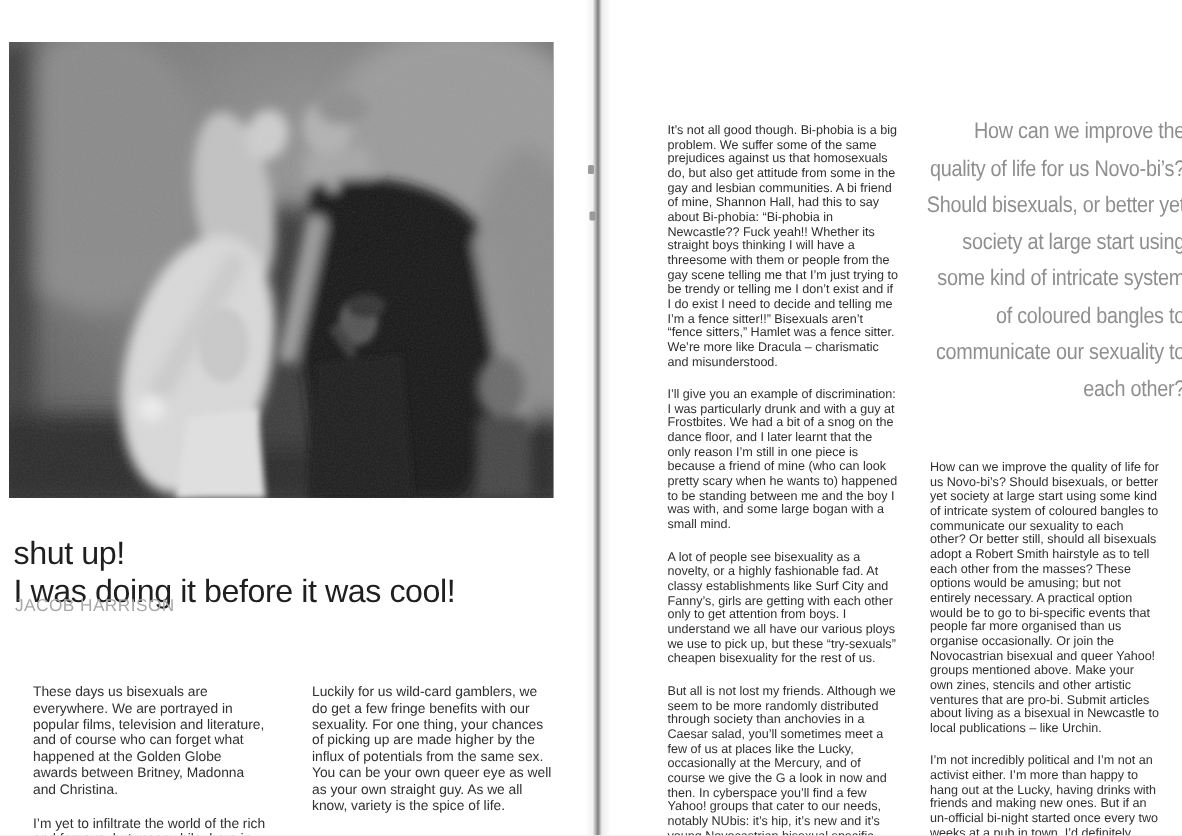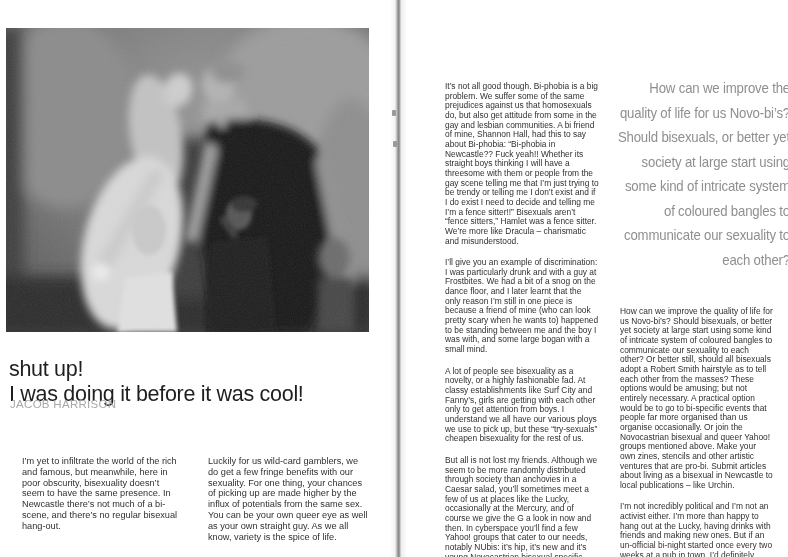--- a/index.html
+++ b/index.html
@@ -121,20 +121,21 @@
     </div>
 
     <div class="headline">
       <div>shut up!</div>
       <div>I was doing it before it was cool!</div>
     </div>
 
     <div class="byline">JACOB HARRISON</div>
 
     <div class="body-col left-col" id="l-col1">
+      <p>These days us bisexuals are everywhere. We are portrayed in popular films, television and literature, and of course who can forget what happened at the Golden Globe awards between Britney, Madonna and Christina.</p>
       <p>I’m yet to infiltrate the world of the rich and famous, but meanwhile, here in poor obscurity, bisexuality doesn’t seem to have the same presence. In Newcastle there’s not much of a bi-scene, and there’s no regular bisexual hang-out.</p>
     </div>
 
     <div class="body-col left-col" id="l-col2">
       <p>Luckily for us wild-card gamblers, we do get a few fringe benefits with our sexuality. For one thing, your chances of picking up are made higher by the influx of potentials from the same sex. You can be your own queer eye as well as your own straight guy. As we all know, variety is the spice of life.</p>
     </div>
   </div>
 
   <div class="fold"></div>
   <div class="fold-tick" id="tick1"></div>

